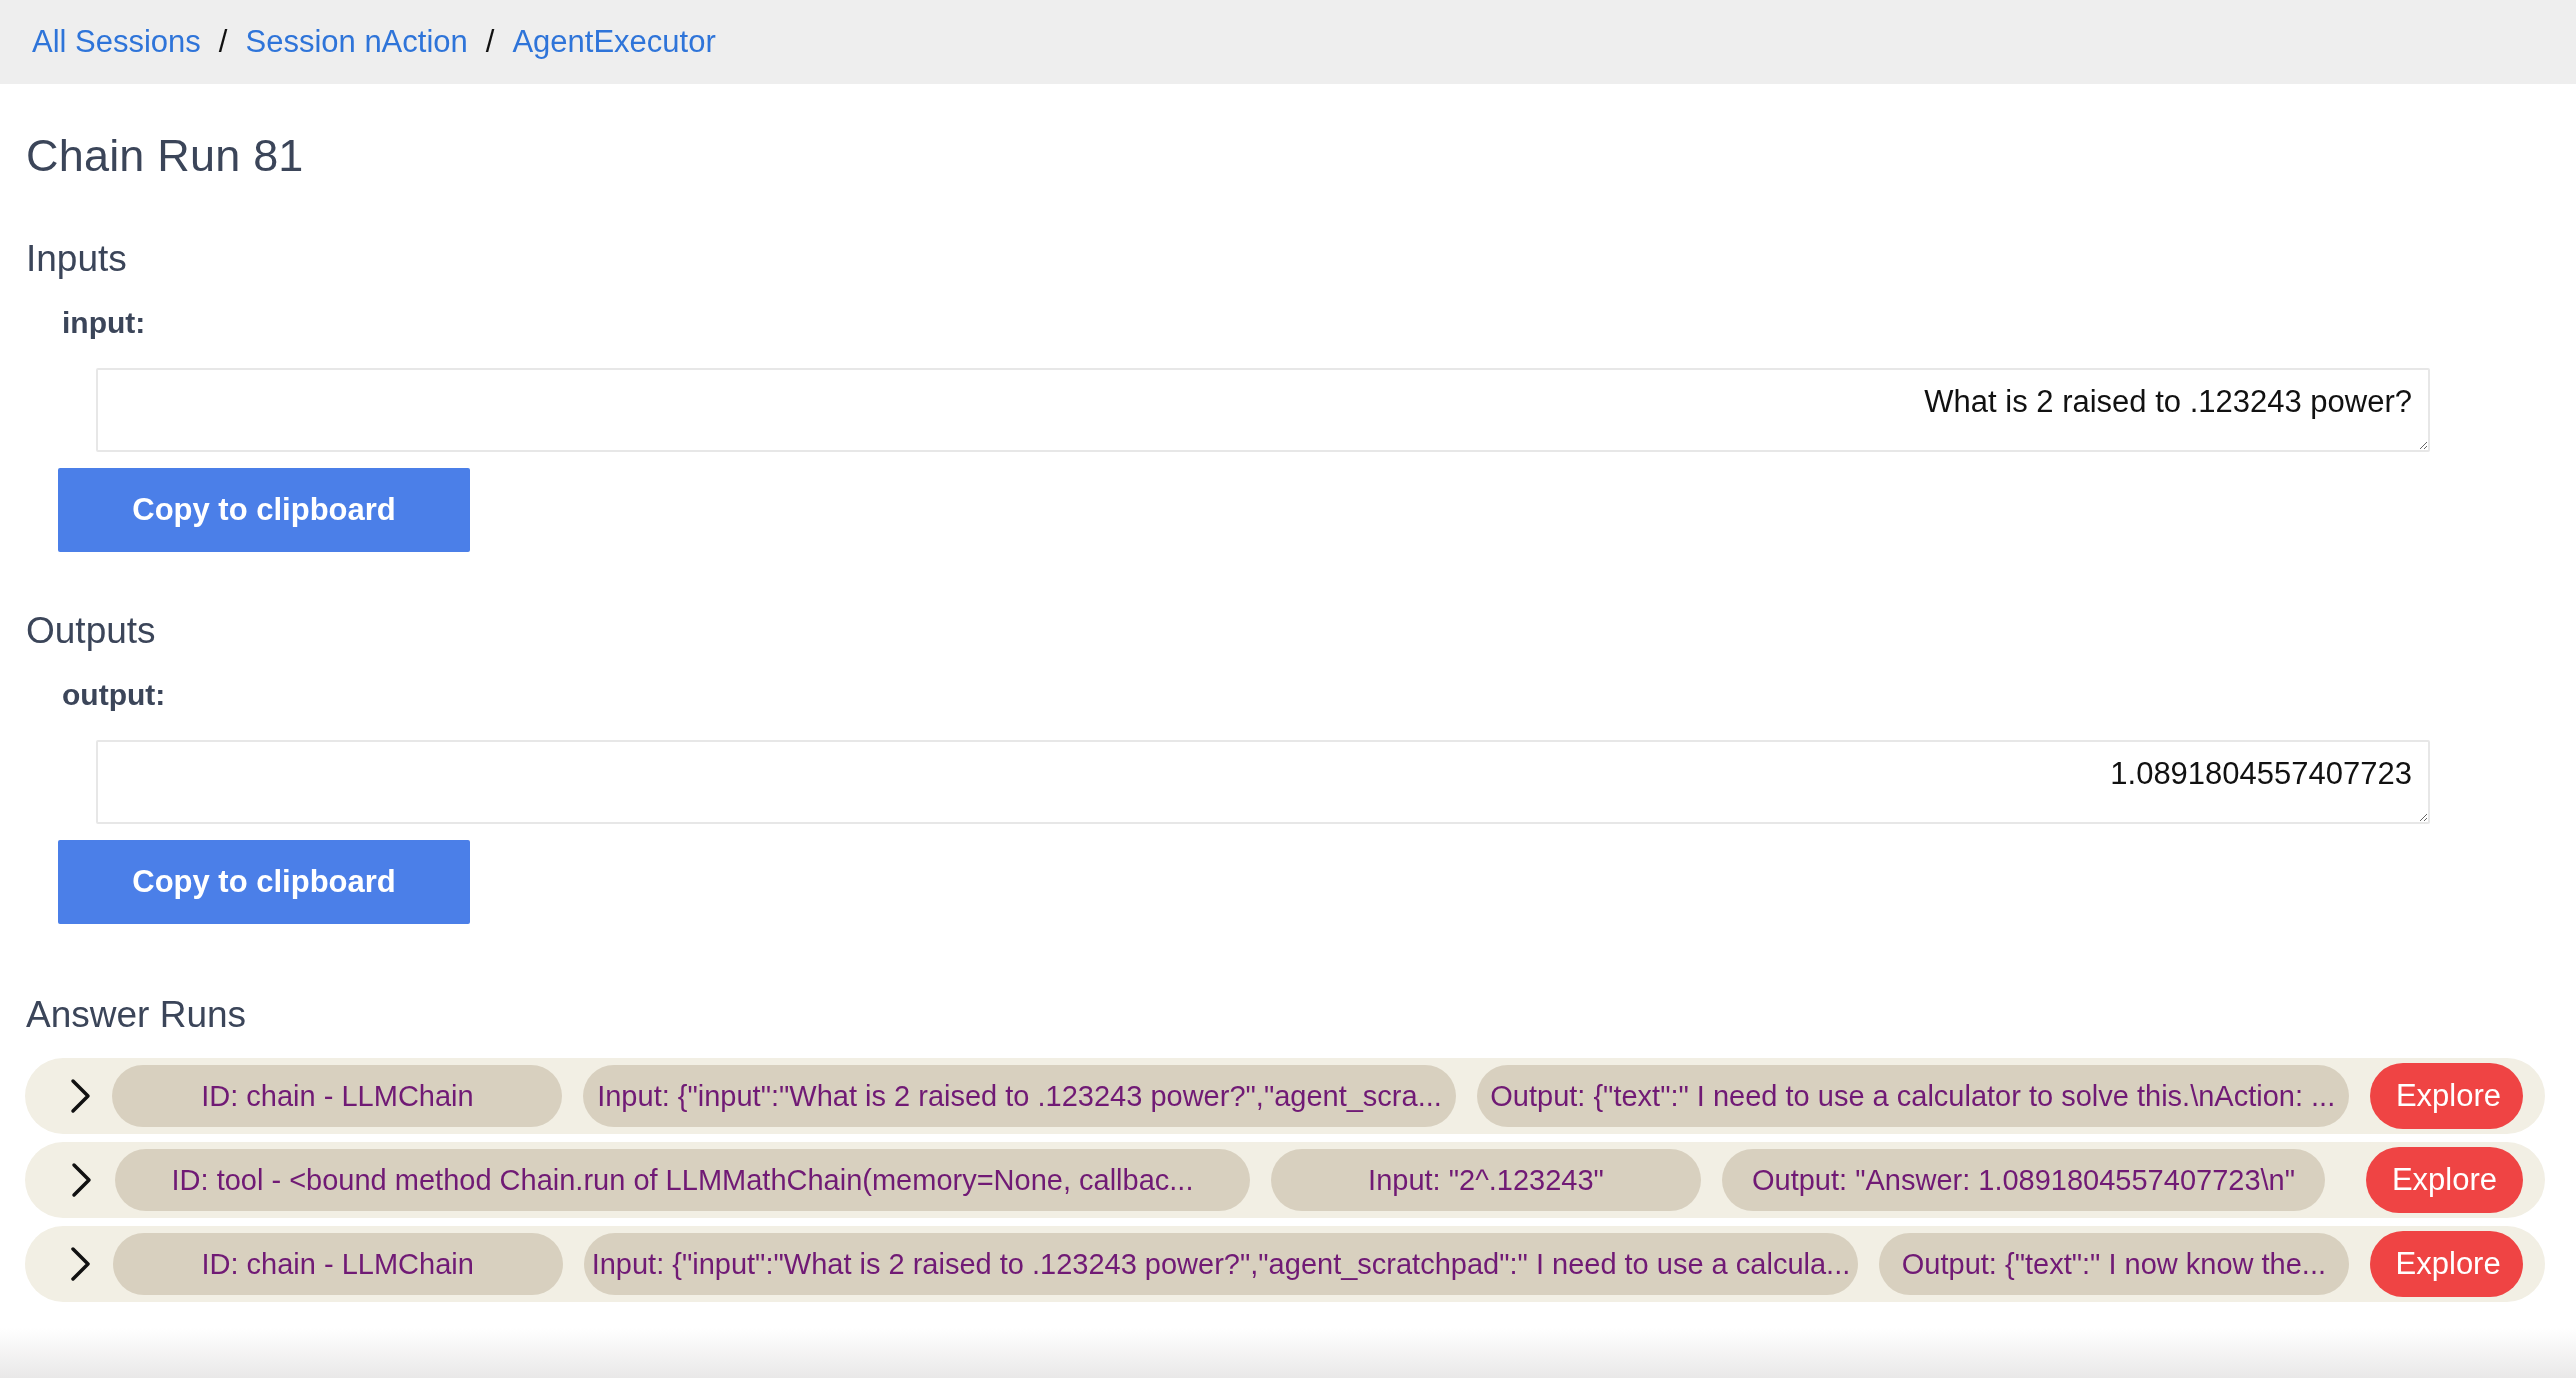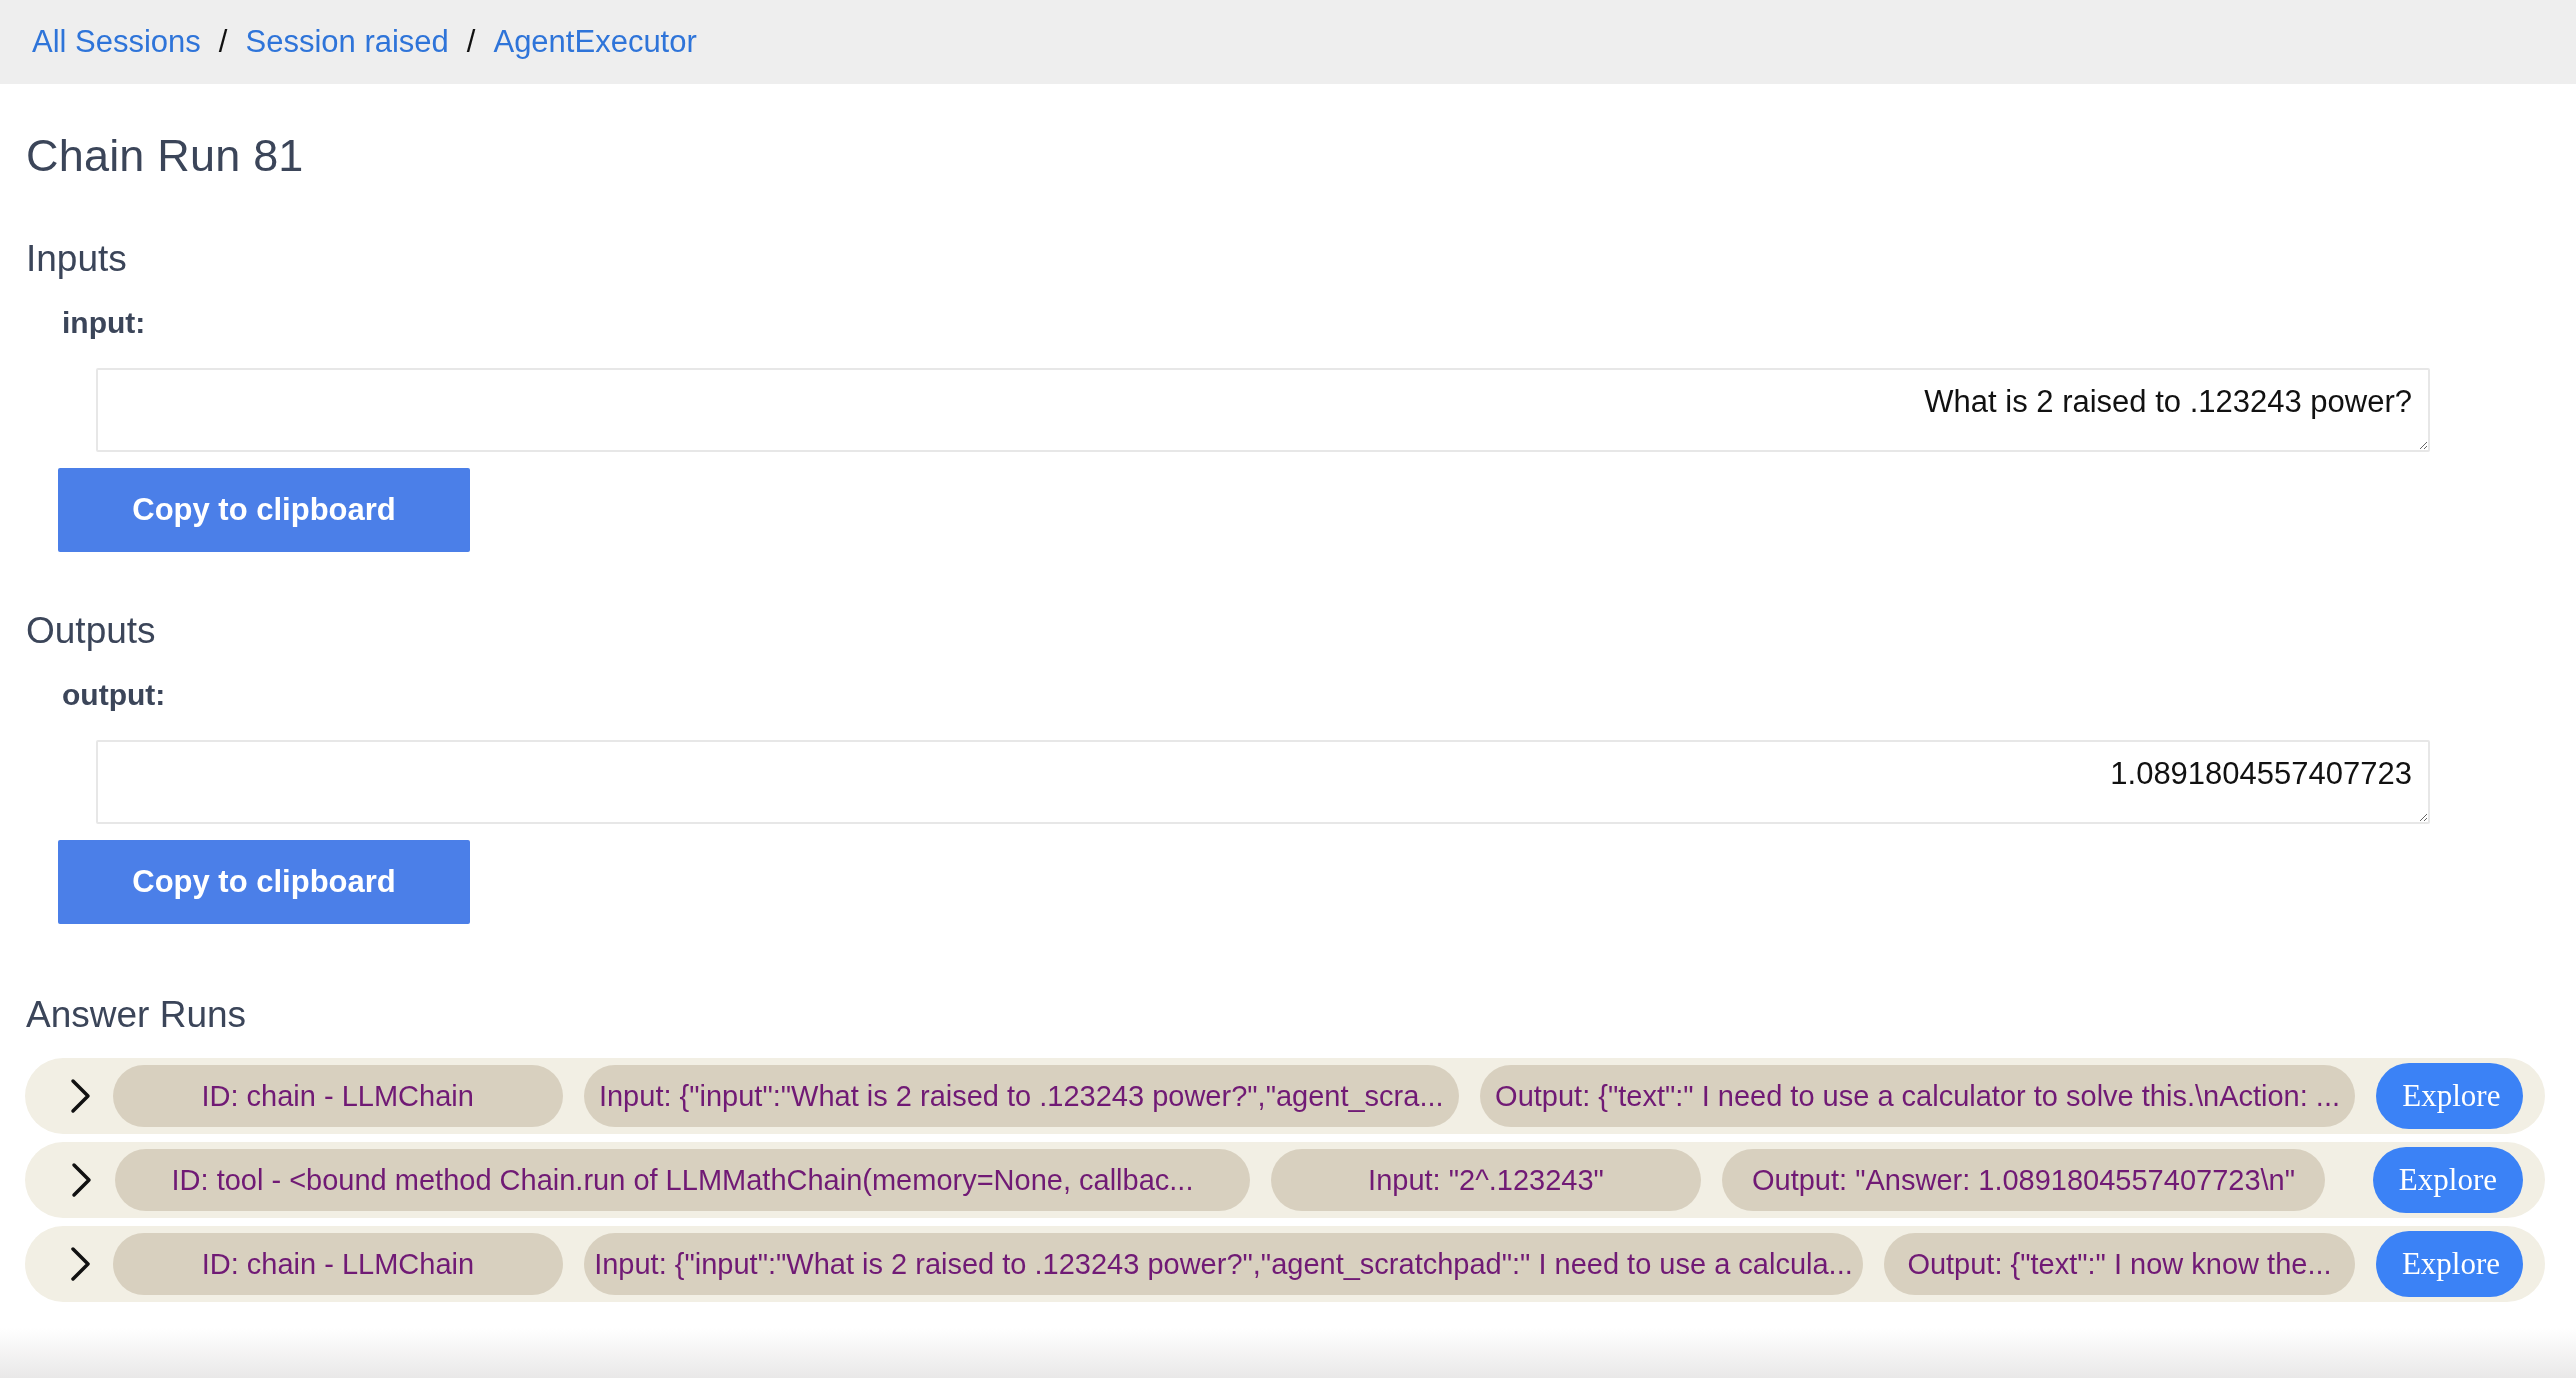--- a/index.html
+++ b/index.html
@@ -30,32 +30,32 @@
     background:none; border:none; }
   .pill { height:62px; background:#d8d0bf; border-radius:31px; display:flex; align-items:center;
     justify-content:center; padding:0 30px; font-size:29px; color:#701a75; white-space:nowrap;
     margin-right:21px; overflow:hidden; }
   .row-0 .p1 { min-width:450px; }
   .row-1 .p1 { min-width:1135px; }
   .row-1 .p2 { min-width:430px; }
   .row-1 .p3 { min-width:590px; }
   .row-2 .p1 { min-width:450px; }
   .explore-btn { margin-left:auto; height:66px; min-width:128px; padding:0 26px;
-    background:#3b82f6; border:none; border-radius:33px; color:#fff; font-size:31px;
-    font-family:Liberation Serif, serif; cursor:pointer; }
+    background:#ef4444; border:none; border-radius:33px; color:#fff; font-size:31px;
+    font-family:Liberation Sans, sans-serif; cursor:pointer; }
   .bottom-fade { position:fixed; left:0; bottom:0; width:100%; height:50px;
     background:linear-gradient(#ffffff, #e9e8e8); pointer-events:none; }
 </style>
 </head>
 <body>
 
 <nav class="topbar">
   <a>All Sessions</a>
   <span class="sep">/</span>
-  <a>Session raised</a>
+  <a>Session nAction</a>
   <span class="sep">/</span>
   <a>AgentExecutor</a>
 </nav>
 
 <main class="content">
 
   <h1 class="page-title">Chain Run 81</h1>
 
   <section>
     <h2 class="section-heading inputs-heading">Inputs</h2>

